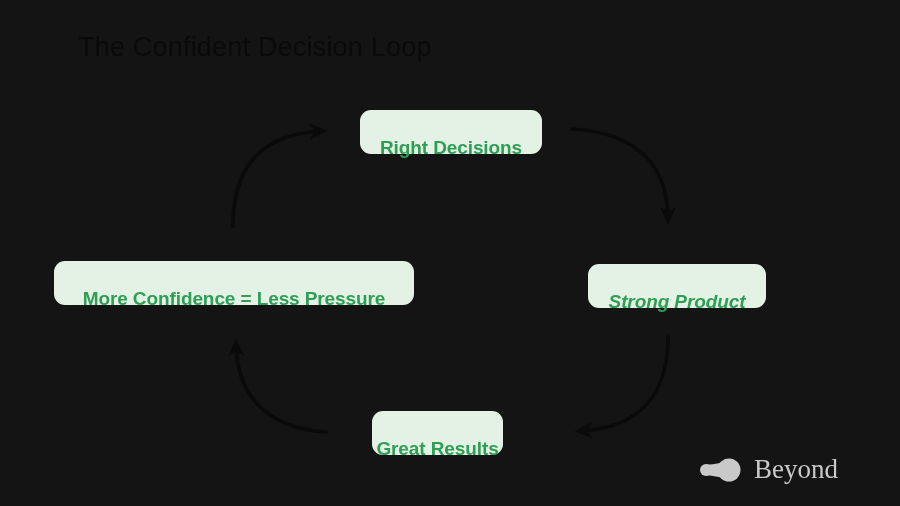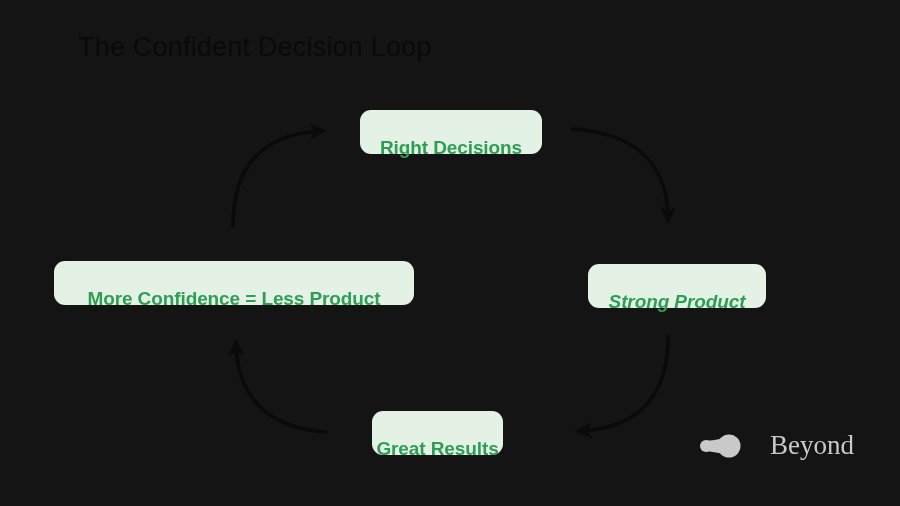--- a/index.html
+++ b/index.html
@@ -61,24 +61,24 @@
 
   #node-right-decisions  { left: 360px; top: 110px; width: 182px; }
   #node-strong-product   { left: 588px; top: 264px; width: 178px; font-style: italic; }
   #node-great-results    { left: 372px; top: 411px; width: 131px; }
   #node-more-confidence  { left: 54px;  top: 261px; width: 360px; }
 
   
   #logo {
     position: absolute;
     left: 698px;
-    top: 432px;
+    top: 456px;
     display: flex;
     align-items: center;
-    gap: 22px;
+    gap: 6px;
   }
   #logo-mark {
     display: block;
   }
   #logo-text {
     font-family: "Liberation Serif", serif;
     font-size: 27px;
     font-weight: 400;
     color: #c9c9c9;
     letter-spacing: 0px;
@@ -122,21 +122,21 @@
 
   <div class="node" id="node-strong-product">
     <span class="node-label">Strong Product</span>
   </div>
 
   <div class="node" id="node-great-results">
     <span class="node-label">Great Results</span>
   </div>
 
   <div class="node" id="node-more-confidence">
-    <span class="node-label">More Confidence = Less Product</span>
+    <span class="node-label">More Confidence = Less Pressure</span>
   </div>
 
   <div id="logo">
     <svg id="logo-mark" width="50" height="24" viewBox="0 0 50 24" xmlns="http://www.w3.org/2000/svg">
       <circle cx="8" cy="12" r="6" fill="#c9c9c9"></circle>
       <circle cx="31" cy="12" r="11.5" fill="#c9c9c9"></circle>
       <path d="M8,6.6 C18,6.6 24,4 31,3 L31,21 C24,20 18,17.4 8,17.4 Z" fill="#c9c9c9"></path>
     </svg>
     <span id="logo-text">Beyond</span>
   </div>

